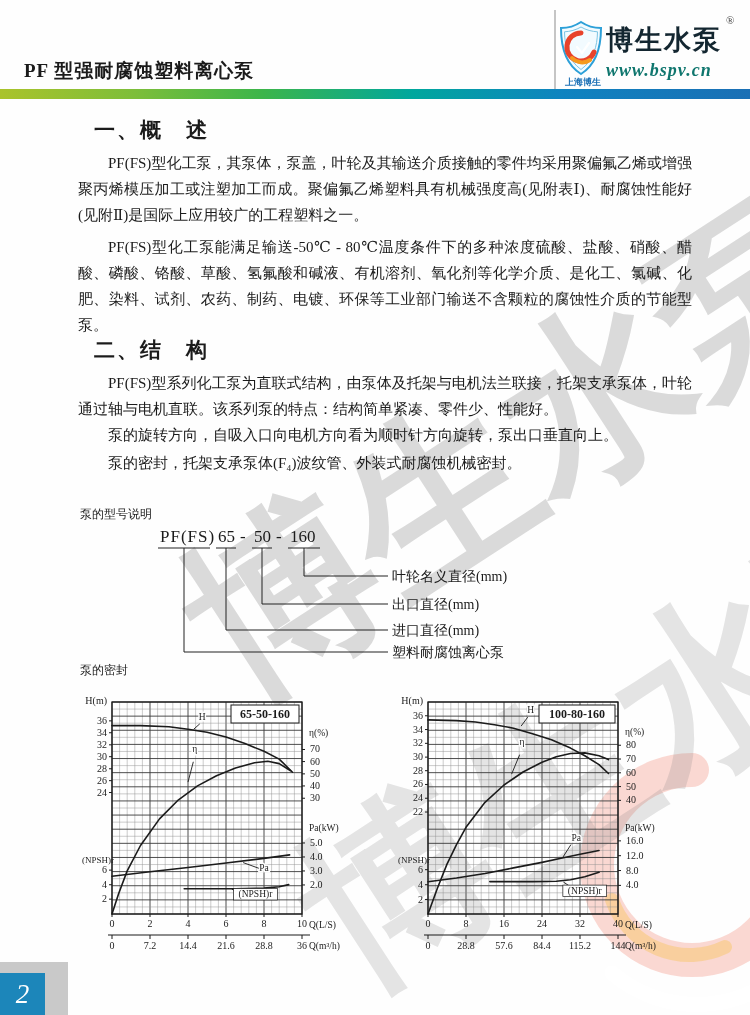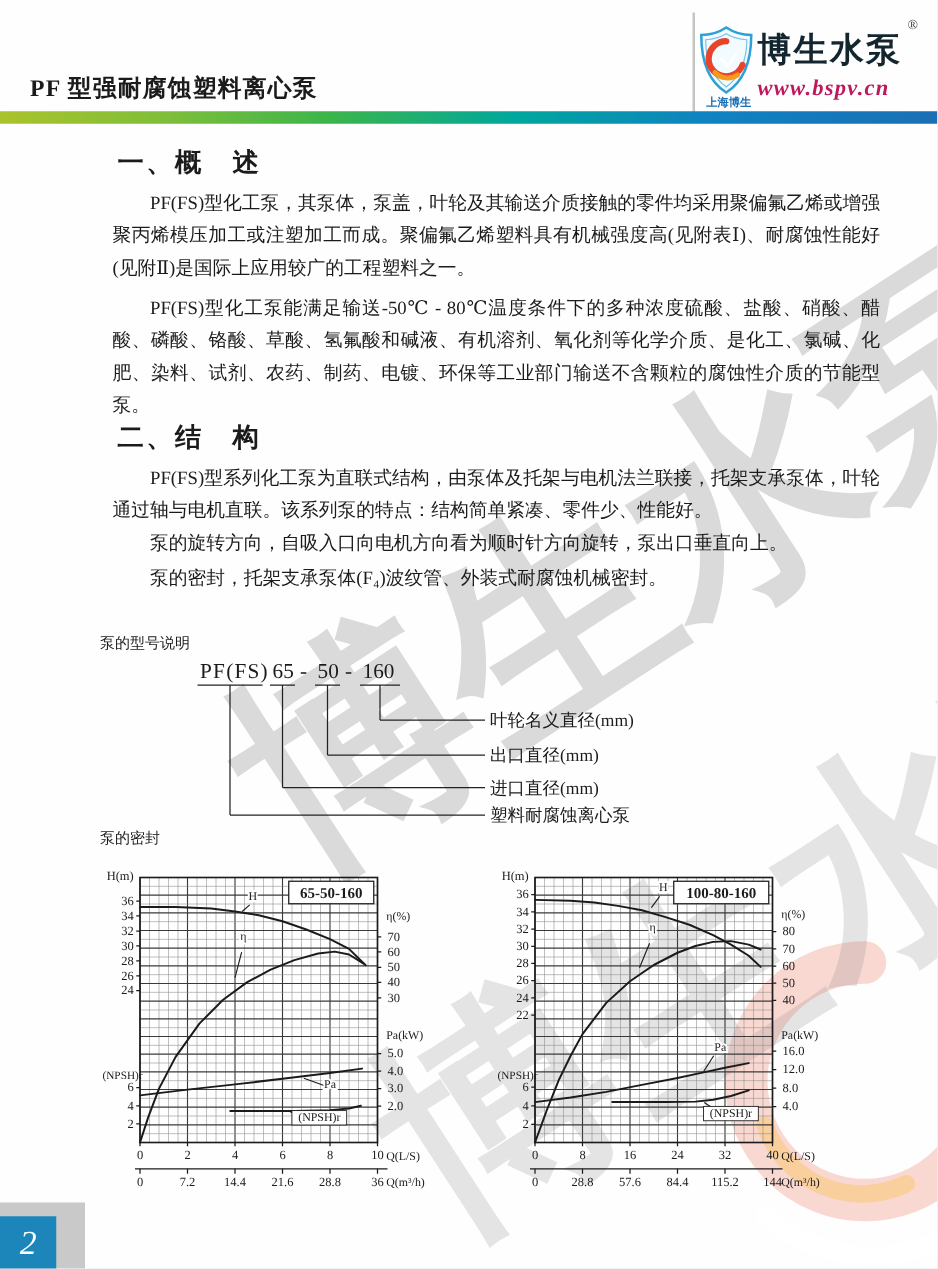--- a/index.html
+++ b/index.html
@@ -7,25 +7,25 @@
         font-family:"Liberation Serif","DejaVu Serif",serif;color:#1b1b1b;}
   
   .hdr-title{position:absolute;left:24px;top:58px;font-size:19px;font-weight:bold;letter-spacing:1px;z-index:2;}
   .grad-bar{position:absolute;left:0;top:89px;width:750px;height:10px;z-index:2;
     background:linear-gradient(to right,#aac32b 0%,#7dbe3a 18%,#3cb54a 35%,#00a79d 55%,#0f83c0 75%,#1a6fb5 100%);}
   .logo-divider{position:absolute;left:554px;top:10px;width:2px;height:80px;background:#c5c5c5;z-index:2;}
   .shield{position:absolute;left:559px;top:20px;z-index:2;}
   .logo-sub{position:absolute;left:565px;top:76px;width:54px;text-align:left;font-size:9px;font-weight:bold;color:#1a6fb5;z-index:2;}
   .brand{position:absolute;left:606px;top:22px;font-size:27px;font-weight:bold;letter-spacing:2px;color:#132630;z-index:2;}
   .reg{position:absolute;left:726px;top:14px;font-size:11px;color:#444;z-index:2;}
-  .site{position:absolute;left:606px;top:60px;font-size:18px;font-weight:bold;font-style:italic;letter-spacing:1px;color:#be185d;z-index:2;}
+  .site{position:absolute;left:606px;top:60px;font-size:18px;font-weight:bold;font-style:italic;letter-spacing:1px;color:#0f766e;z-index:2;}
   
   .h2{position:absolute;left:94px;font-size:21px;font-weight:bold;letter-spacing:2px;z-index:2;}
   .para{position:absolute;left:78px;width:614px;font-size:15px;line-height:26px;text-align:justify;
-        text-indent:2em;z-index:2;margin-left:12px;}
+        text-indent:2em;z-index:2;}
   .caption{position:absolute;left:80px;font-size:12px;z-index:2;}
   .model-svg{position:absolute;left:78px;top:524px;z-index:2;}
   .model-svg text{font-family:"Liberation Serif","DejaVu Serif",serif;fill:#1b1b1b;}
   .model-svg line{stroke:#222;stroke-width:1;}
   .chart{position:absolute;top:690px;z-index:2;}
   .chart text{font-family:"Liberation Serif","DejaVu Serif",serif;}
   #chart0{left:82px;} #chart1{left:398px;}
   
   .wm{position:absolute;font-weight:bold;white-space:nowrap;transform-origin:0 0;pointer-events:none;z-index:1;}
   #wm1{left:140px;top:545px;font-size:185px;color:rgba(125,125,125,0.28);transform:rotate(-33deg);}

